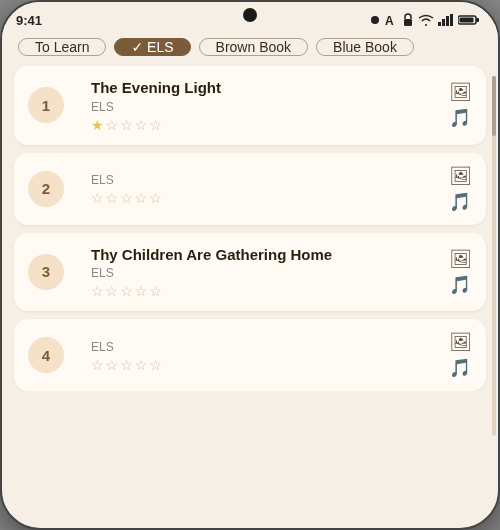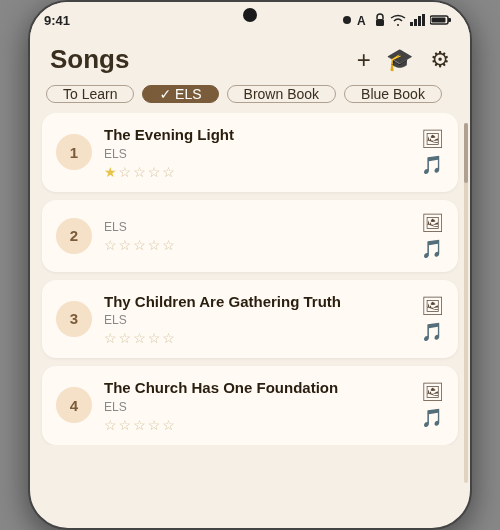--- a/index.html
+++ b/index.html
@@ -7,21 +7,21 @@
     body {
       background: #888;
       display: flex;
       justify-content: center;
       align-items: center;
       min-height: 100vh;
       font-family: 'Segoe UI', Arial, sans-serif;
     }
 
     .phone-frame {
-      width: 444px;
+      width: 500px;
       height: 530px;
       background: #f5efe6;
       border-radius: 40px;
       overflow: hidden;
       position: relative;
       box-shadow: 0 8px 32px rgba(0,0,0,0.5);
       border: 2px solid #444;
     }
 
     
@@ -148,20 +148,21 @@
       align-items: center;
       justify-content: center;
       font-size: 15px;
       font-weight: 700;
       color: #7a5c3a;
       flex-shrink: 0;
     }
 
     .song-info {
       flex: 1;
+      margin-left: 15px;
     }
 
     .song-title {
       font-size: 15px;
       font-weight: 700;
       color: #2a1e0e;
       line-height: 1.3;
     }
 
     .song-subtitle {
@@ -256,28 +257,20 @@
       </svg>
 
       <svg width="22" height="12" viewBox="0 0 22 12">
         <rect x="0" y="2" width="18" height="8" rx="2" stroke="#222" stroke-width="1.5" fill="none"></rect>
         <rect x="18" y="4" width="3" height="4" rx="1" fill="#222"></rect>
         <rect x="1.5" y="3.5" width="14" height="5" rx="1" fill="#222"></rect>
       </svg>
     </div>
   </div>
 
-  <div class="top-bar">
-    <span class="top-bar-title">Songs</span>
-    <div class="top-bar-icons">
-      <span style="font-size:24px; font-weight:300; color:#3a2e1e; cursor:pointer;">+</span>
-      <span style="font-size:22px;">🎓</span>
-      <span style="font-size:22px;">⚙</span>
-    </div>
-  </div>
 
   <div class="filter-bar">
     <button class="filter-btn">To Learn</button>
     <button class="filter-btn active">ELS</button>
     <button class="filter-btn">Brown Book</button>
     <button class="filter-btn">Blue Book</button>
   </div>
 
   <div class="scroll-area">
     <div class="song-list">
@@ -307,36 +300,35 @@
         </div>
         <div class="song-actions">
           <span>🖼</span>
           <span>🎵</span>
         </div>
       </div>
 
       <div class="song-card">
         <div class="song-number">3</div>
         <div class="song-info">
-          <div class="song-title">Thy Children Are Gathering Truth</div>
+          <div class="song-title">Thy Children Are Gathering Home</div>
           <div class="song-subtitle">ELS</div>
           <div class="song-stars">
             <span class="star-empty">☆</span><span class="star-empty">☆</span><span class="star-empty">☆</span><span class="star-empty">☆</span><span class="star-empty">☆</span>
           </div>
         </div>
         <div class="song-actions">
           <span>🖼</span>
           <span>🎵</span>
         </div>
       </div>
 
       <div class="song-card">
         <div class="song-number">4</div>
         <div class="song-info">
-          <div class="song-title">The Church Has One Foundation</div>
           <div class="song-subtitle">ELS</div>
           <div class="song-stars">
             <span class="star-empty">☆</span><span class="star-empty">☆</span><span class="star-empty">☆</span><span class="star-empty">☆</span><span class="star-empty">☆</span>
           </div>
         </div>
         <div class="song-actions">
           <span>🖼</span>
           <span>🎵</span>
         </div>
       </div>

